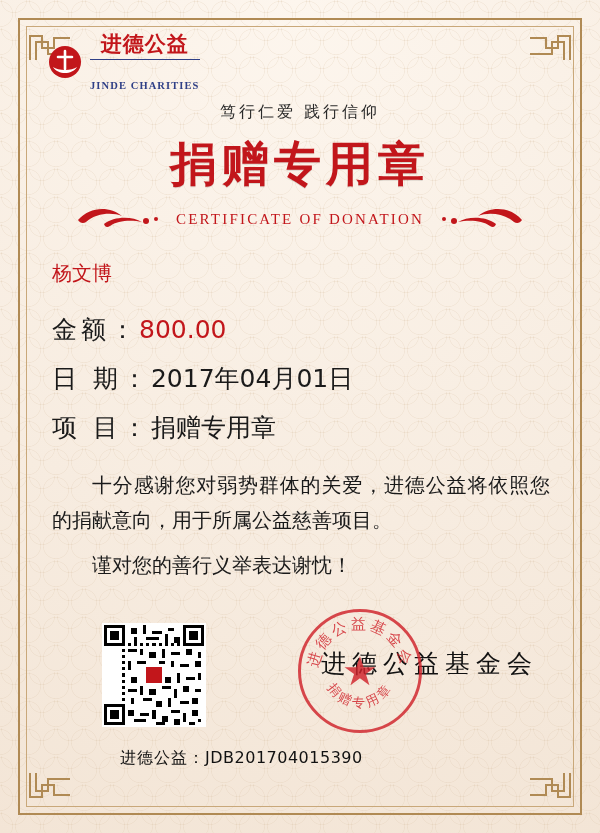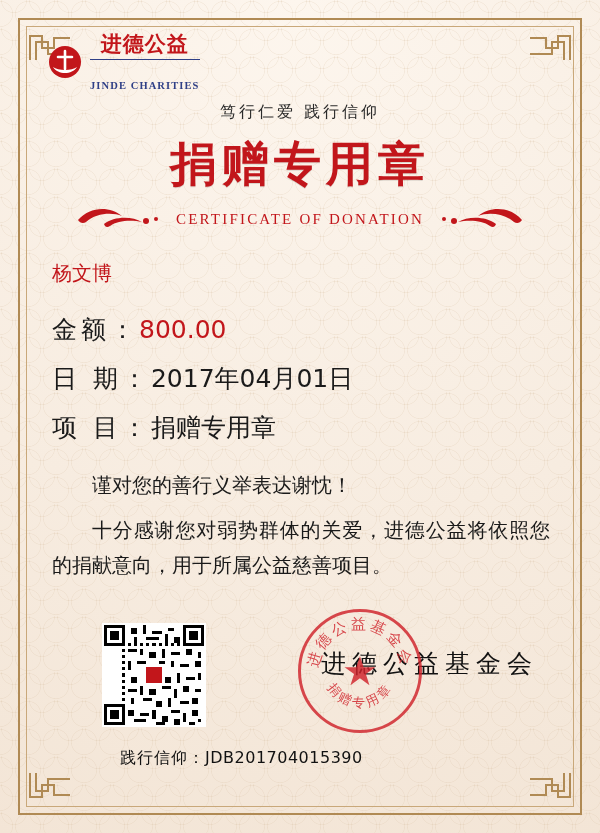--- a/index.html
+++ b/index.html
@@ -337,22 +337,22 @@
       </div>
       <div class="field">
         <span class="label">日 期：</span><span class="value">2017年04月01日</span>
       </div>
       <div class="field">
         <span class="label">项 目：</span><span class="value">捐赠专用章</span>
       </div>
     </div>
 
     <div class="body-text">
+      <p>十分感谢您对弱势群体的关爱，进德公益将依照您的捐献意向，用于所属公益慈善项目。</p>
       <p>谨对您的善行义举表达谢忱！</p>
-      <p>十分感谢您对弱势群体的关爱，进德公益将依照您的捐献意向，用于所属公益慈善项目。</p>
     </div>
 
     <div class="footer">
 
       <div class="qr">
         <svg width="100" height="100" viewBox="0 0 33 33" shape-rendering="crispEdges">
           <rect width="33" height="33" fill="#ffffff"></rect>
           <g fill="#000000">
 
             <rect x="0" y="0" width="7" height="1"></rect>
@@ -464,18 +464,18 @@
             </text>
             <text font-family="DejaVu Sans, sans-serif" font-size="13" fill="#d0232b" letter-spacing="3">
               <textPath href="#arcBottom" startOffset="50%" text-anchor="middle">捐赠专用章</textPath>
             </text>
           </svg>
           <span class="star">★</span>
         </div>
       </div>
 
       <div class="cert-no">
-        <span class="label">践行信仰：</span><span class="value">JDB201704015390</span>
+        <span class="label">进德公益：</span><span class="value">JDB201704015390</span>
       </div>
 
     </div>
   </div>
 </div>
 
 </body></html>

